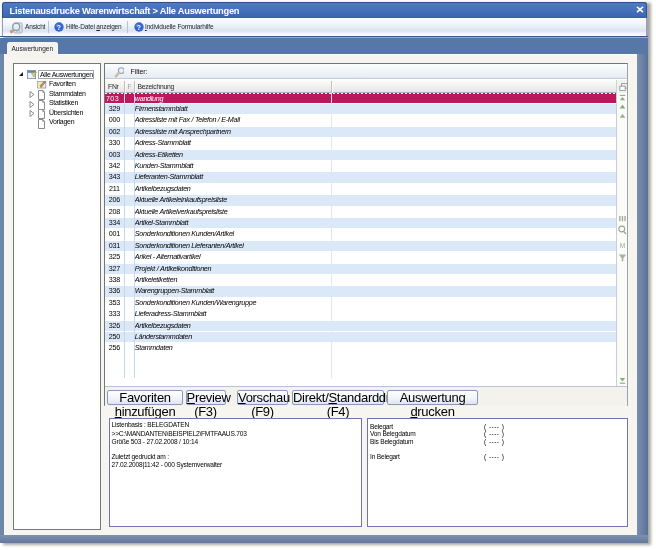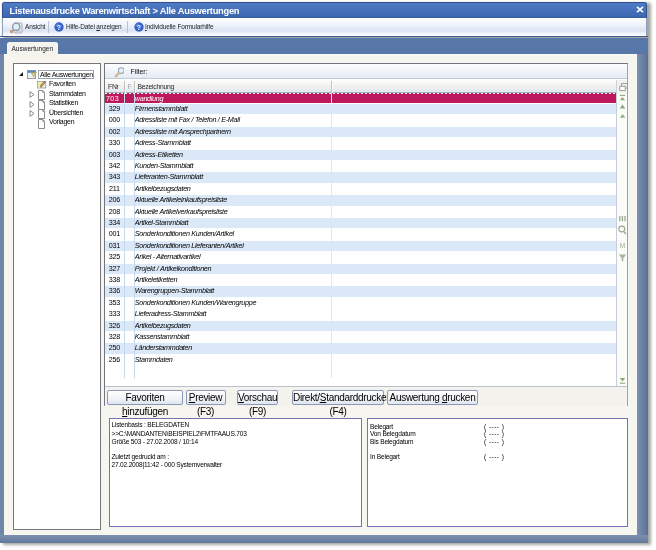--- a/index.html
+++ b/index.html
@@ -45,21 +45,21 @@
 .alt{background:#dbe8f8;}
 .sel{background:#be185d;color:#fff;border-top:1px solid rgba(255,255,255,0.0);border-bottom:1px solid #fff;}
 .sel .n{text-align:left;left:1px;letter-spacing:0.35px;}
 .vline{position:absolute;top:28.5px;width:1px;background:#c6d8ef;height:285.5px;}
 #strip{position:absolute;left:511px;top:28.5px;width:11px;height:293.5px;background:#fbfbf8;border-left:1px solid #c6cedb;}
 #gridgap{position:absolute;left:0;top:314px;width:511px;height:8px;background:#fff;}
 #btnline{position:absolute;left:0;top:322px;width:522px;height:1px;background:#b9c2d0;}
 #btnstrip{position:absolute;left:0;top:323px;width:522px;height:19px;background:#f3f2ec;}
 .btn{position:absolute;top:326px;height:15px;border:1px solid #8a99b8;border-radius:2px;
  background:linear-gradient(180deg,#fefefe,#f2f4f8 55%,#dfe5ee);
- font-size:10px;color:#000;text-align:center;line-height:14px;letter-spacing:-0.3px;}
+ font-size:13px;color:#000;text-align:center;line-height:14px;letter-spacing:-0.3px;}
 
 .ibox{position:absolute;background:#fff;border:1px solid #7173b5;}
 .itxt{position:absolute;font-size:6.6px;color:#000;letter-spacing:-0.2px;line-height:8.6px;white-space:pre;}
 u{text-decoration:underline;}
 .tbtxt,.tr8,.htxt,.itxt,.btn,#tab,#titlebar .t,#filterbar .f,.row .n,.row .b{transform:translateZ(0);}
 </style></head>
 <body>
 <div id="shadow"></div>
 <div id="win">
  <div id="content"></div>
@@ -244,24 +244,20 @@
           <span class="n">353</span>
           <span class="b">Sonderkonditionen Kunden/Warengruppe</span>
         </div>
 <div class="row">
           <span class="n">333</span>
           <span class="b">Lieferadress-Stammblatt</span>
         </div>
 <div class="row alt">
           <span class="n">326</span>
           <span class="b">Artikelbezugsdaten</span>
-        </div>
-<div class="row">
-          <span class="n">328</span>
-          <span class="b">Kassenstammblatt</span>
         </div>
 <div class="row alt">
           <span class="n">250</span>
           <span class="b">Länderstammdaten</span>
         </div>
 <div class="row">
           <span class="n">256</span>
           <span class="b">Stammdaten</span>
         </div>
 </div>
@@ -284,21 +280,21 @@
      <path d="M1.8,161.5 L9.2,161.5 L6.3,165.3 L6.3,168.3 L4.7,168.3 L4.7,165.3 Z" fill="#a8b49a"></path>
      <path d="M5.5,288.4 L2.8,284.9 L8.2,284.9 Z" fill="#8caa7c"></path>
      <line x1="2.8" y1="290.2" x2="8.2" y2="290.2" stroke="#8caa7c" stroke-width="1.1"></line>
    </svg>
   </div>
   <div id="gridgap"></div>
   <div id="btnline"></div>
   <div id="btnstrip"></div>
   <div class="btn" style="left:2px;width:76px">Favoriten <u>h</u>inzufügen</div>
   <div class="btn" style="left:80.5px;width:40px"><u>P</u>review (F3)</div>
-  <div class="btn" style="left:132px;width:41px"><u>V</u>orschau (F9)</div>
+  <div class="btn" style="left:132px;width:51px"><u>V</u>orschau (F9)</div>
   <div class="btn" style="left:187px;width:92px">Direkt/<u>S</u>tandarddrucker (F4)</div>
   <div class="btn" style="left:282px;width:91px">Auswertung <u>d</u>rucken</div>
  </div>
 
  <div class="ibox" style="left:109px;top:418px;width:253px;height:109px"></div>
  <div class="ibox" style="left:366.5px;top:418px;width:261px;height:109px"></div>
  <span class="itxt" style="left:111.5px;top:421px">Listenbasis : BELEGDATEN
 &gt;&gt;C:\MANDANTEN\BEISPIEL2\FMTFAAUS.703
 Größe 503 - 27.02.2008 / 10:14</span>
  <span class="itxt" style="left:111.5px;top:452.8px">Zuletzt gedruckt am :

